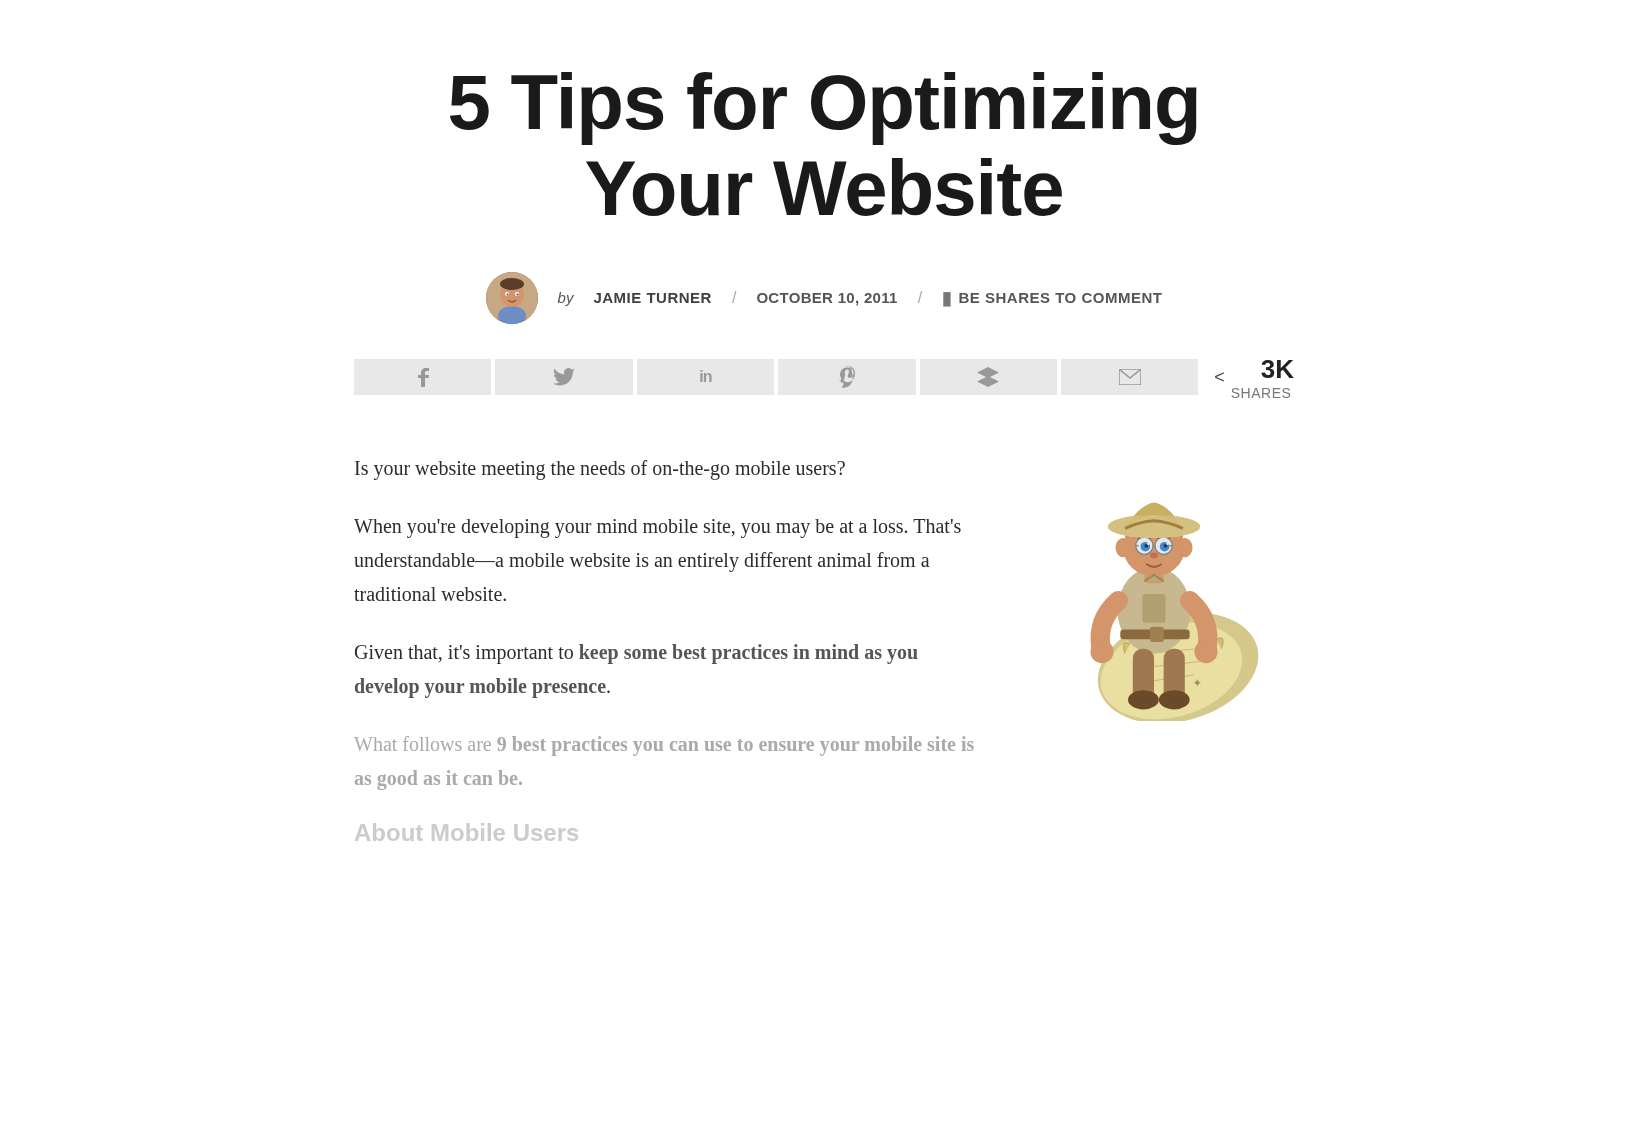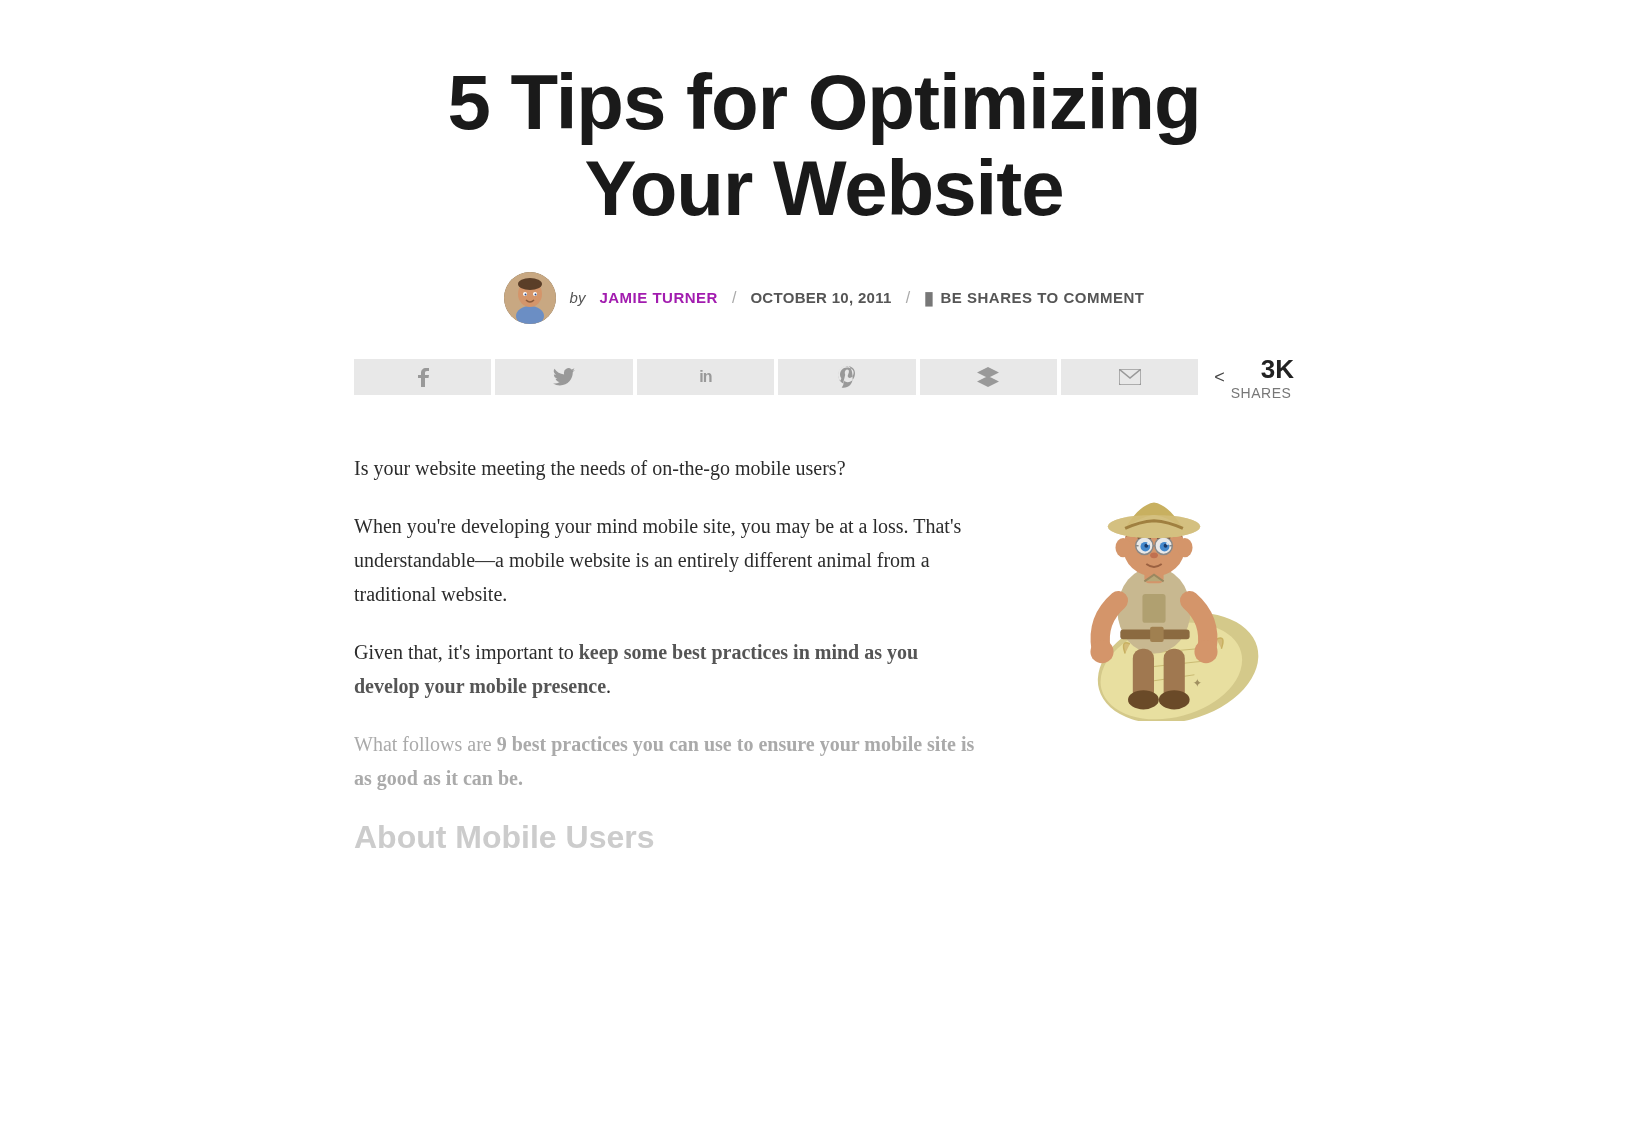--- a/index.html
+++ b/index.html
@@ -31,21 +31,21 @@
       color: #1a1a1a;
       text-align: center;
       margin-bottom: 40px;
       letter-spacing: -1px;
     }
 
     .author-meta {
       display: flex;
       align-items: center;
       justify-content: center;
-      gap: 14px;
+      gap: 20px;
       margin-bottom: 30px;
       font-family: Arial, sans-serif;
       font-size: 16px;
       color: #555;
     }
 
     .author-avatar {
       width: 52px;
       height: 52px;
       border-radius: 50%;
@@ -58,21 +58,21 @@
     }
 
     .author-by {
       color: #555;
       font-style: italic;
       font-family: Arial, sans-serif;
       font-size: 15px;
     }
 
     .author-name {
-      color: #a21caf;
+      color: #404040;
       font-weight: bold;
       font-family: Arial, sans-serif;
       font-size: 15px;
       text-transform: uppercase;
       letter-spacing: 0.5px;
     }
 
     .meta-divider {
       color: #aaa;
       font-size: 16px;
@@ -185,21 +185,21 @@
       color: #555;
     }
 
     .article-text p.faded strong {
       color: #aaa;
     }
 
     .section-heading {
       font-family: 'Arial Black', sans-serif;
       font-weight: 900;
-      font-size: 32px;
+      font-size: 24px;
       color: #ccc;
       margin-top: 12px;
     }
 
     .article-illustration {
       flex-shrink: 0;
       width: 280px;
       display: flex;
       align-items: flex-start;
       justify-content: center;

